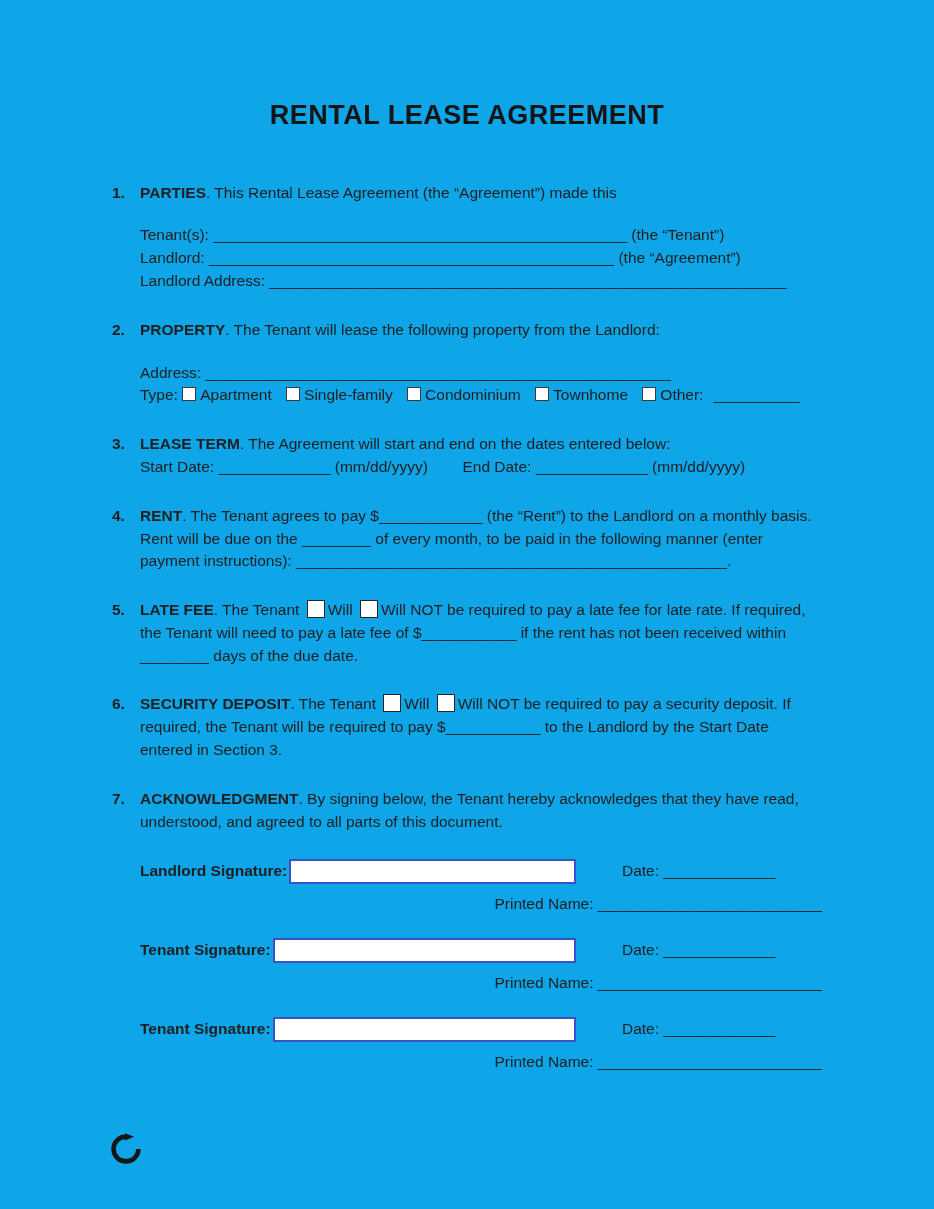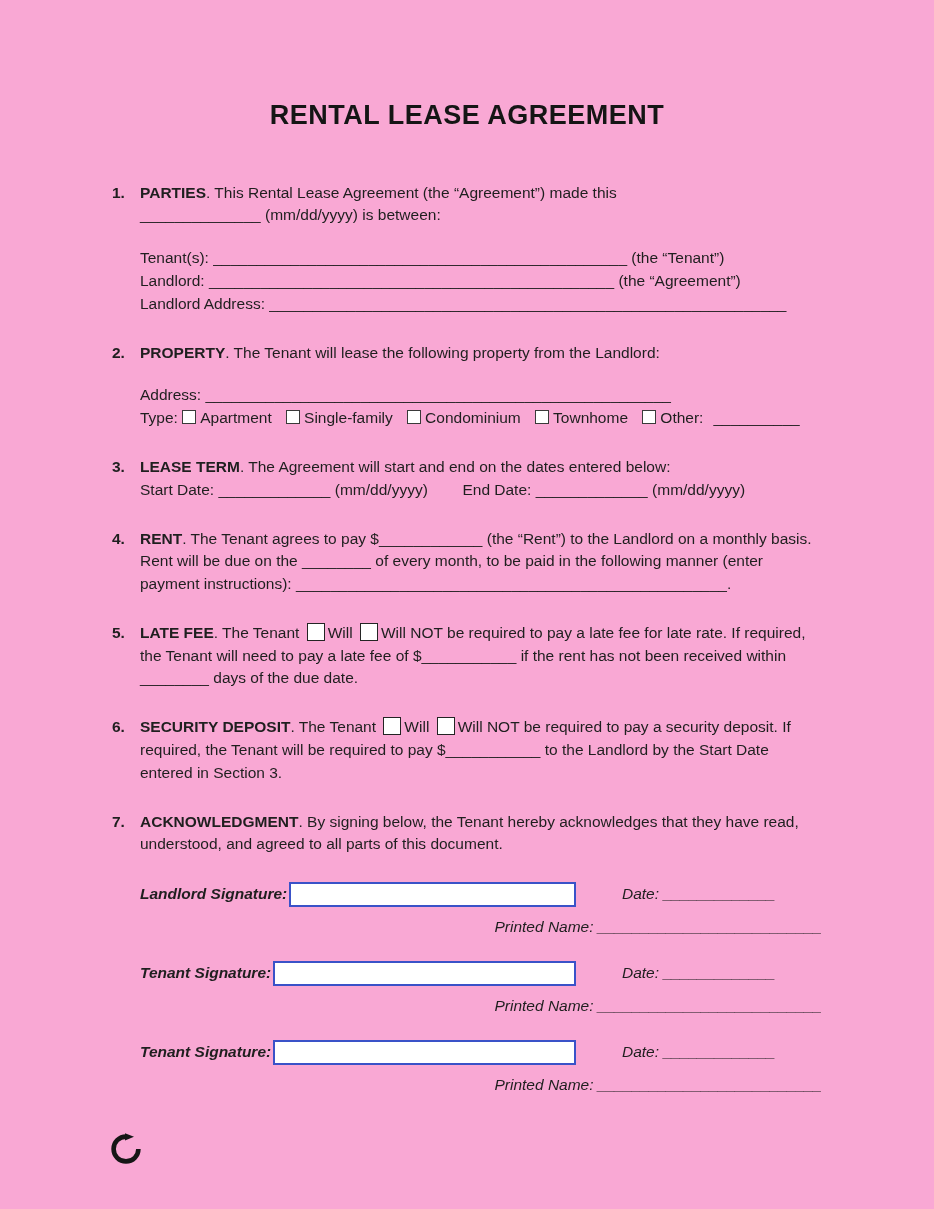--- a/index.html
+++ b/index.html
@@ -1,18 +1,18 @@
 <!DOCTYPE html>
 <html style="--signature-field-border: #3a52c8; --text: #1f1f1f;"><head>
 <meta charset="utf-8">
 <style>
   html,body{margin:0;padding:0;background:#e9e9e9;}
   .page{
     width:934px;height:1209px;box-sizing:border-box;margin:0 auto;
-    background:#f9a8d4;color:#1f1f1f;
+    background:#0ea5e9;color:#1f1f1f;
     padding:96px 112px 0 112px;
     font-family:"Liberation Sans","DejaVu Sans",sans-serif;
     font-size:15.5px;line-height:1.47;
     position:relative;overflow:hidden;
   }
   .title{
     text-align:center;font-weight:bold;font-size:27px;letter-spacing:.5px;
     color:#151515;margin:0 0 46px 0;
   }
   .section{display:flex;margin-bottom:26px;}
@@ -25,21 +25,21 @@
   .cb-s{
     display:inline-block;width:12px;height:12px;border:1.4px solid #3a3a3a;
     vertical-align:-1px;margin-right:4px;background:#fff;
   }
   .opt{margin-right:10px;white-space:nowrap;}
   .cb-l{
     display:inline-block;width:16px;height:16px;border:1.6px solid #242424;
     vertical-align:-3px;margin:0 3px;background:#fff;
   }
   .spacer{display:inline-block;width:26px;}
-  .sig-area{margin-top:22px;font-style:italic;}
+  .sig-area{margin-top:22px;}
   .sig-group{margin-bottom:22px;}
   .sig-row{display:flex;align-items:center;}
   .sig-label{font-weight:bold;white-space:nowrap;}
   .sig-field{
     flex:1;height:21px;align-self:center;
     border:2px solid var(--signature-field-border,#3a52c8);
     margin:0 46px 0 2px;background:#fff;
   }
   .sig-date{flex:0 0 200px;white-space:nowrap;}
   .printed-row{margin:9px 0 0 28px;text-align:right;}
@@ -49,24 +49,20 @@
 <body>
 
 <div class="page">
 
   <h1 class="title">RENTAL LEASE AGREEMENT</h1>
 
   <div class="section">
     <div class="num">1.</div>
     <div class="sec-body">
       <div><span class="head">PARTIES</span><span>. This Rental Lease Agreement (the “Agreement”) made this</span></div>
-      <div>
-        <span class="blank">______________</span>
-        <span>(mm/dd/yyyy) is between:</span>
-      </div>
       <div class="indent1">
         <div>
           <span>Tenant(s):</span>
           <span class="blank">________________________________________________</span>
           <span>(the “Tenant”)</span>
         </div>
         <div>
           <span>Landlord:</span>
           <span class="blank">_______________________________________________</span>
           <span>(the “Agreement”)</span>

